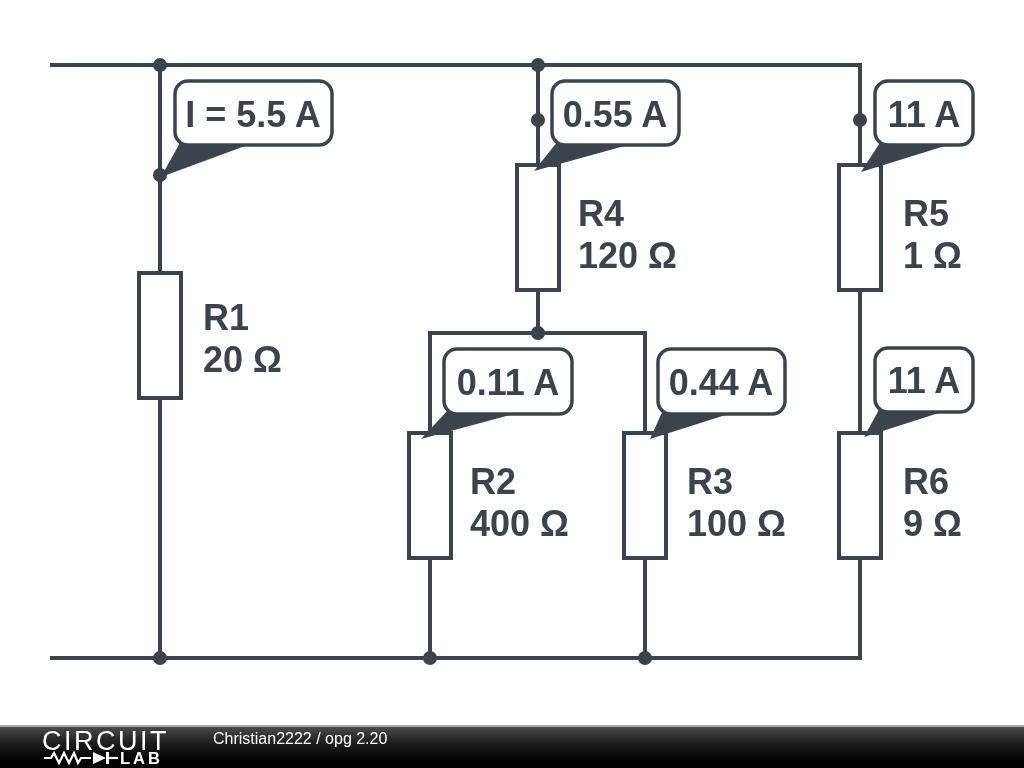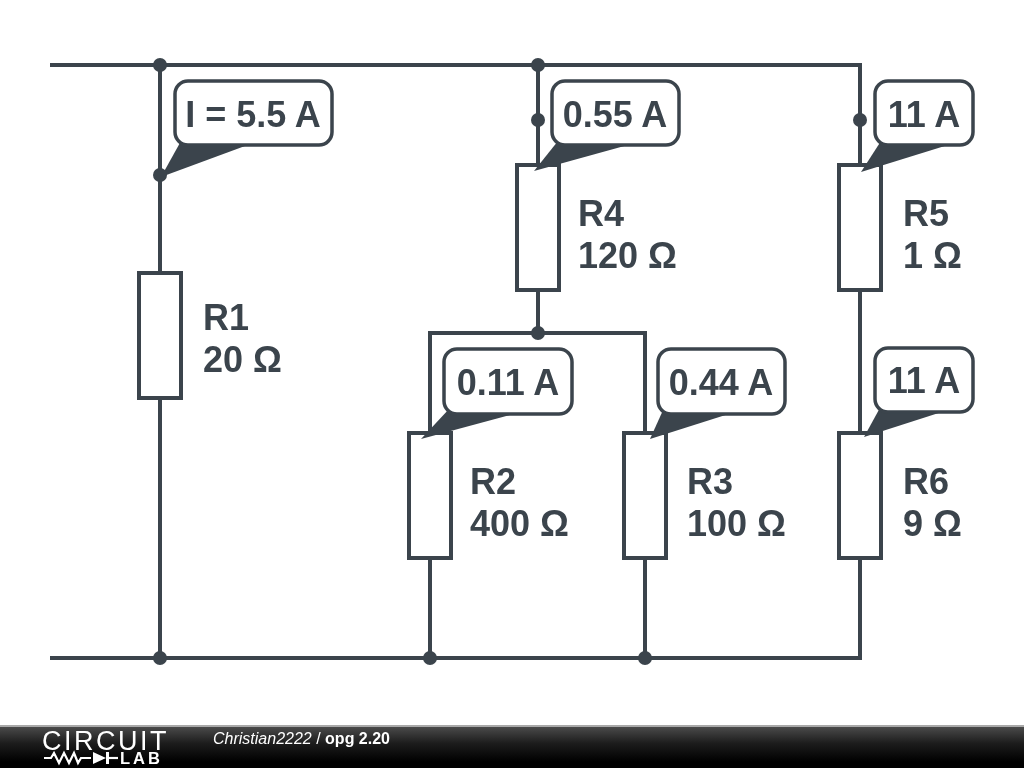--- a/index.html
+++ b/index.html
@@ -64,22 +64,22 @@
   .logo-circuit { font-size: 27px; letter-spacing: 2.5px; font-weight: normal; }
   .logo-lab { font-size: 16.5px; font-weight: bold; letter-spacing: 3px; }
   .footer-text {
     position: absolute;
     left: 213px;
     top: 2px;
     font-size: 16px;
     line-height: 19px;
     white-space: nowrap;
   }
-  .author-name { font-style: italic; }
-  .work-title { font-weight: bold; text-align: right; }
+  .author-name { }
+  .work-title { font-weight: normal; text-align: right; }
 </style>
 </head>
 <body>
 
 <div class="stage">
 
   <svg class="schematic" width="1024" height="725" viewBox="0 0 1024 725" xmlns="http://www.w3.org/2000/svg">
 
     <g>
       <path class="wire" d="M52,65 H860 V165"></path>

